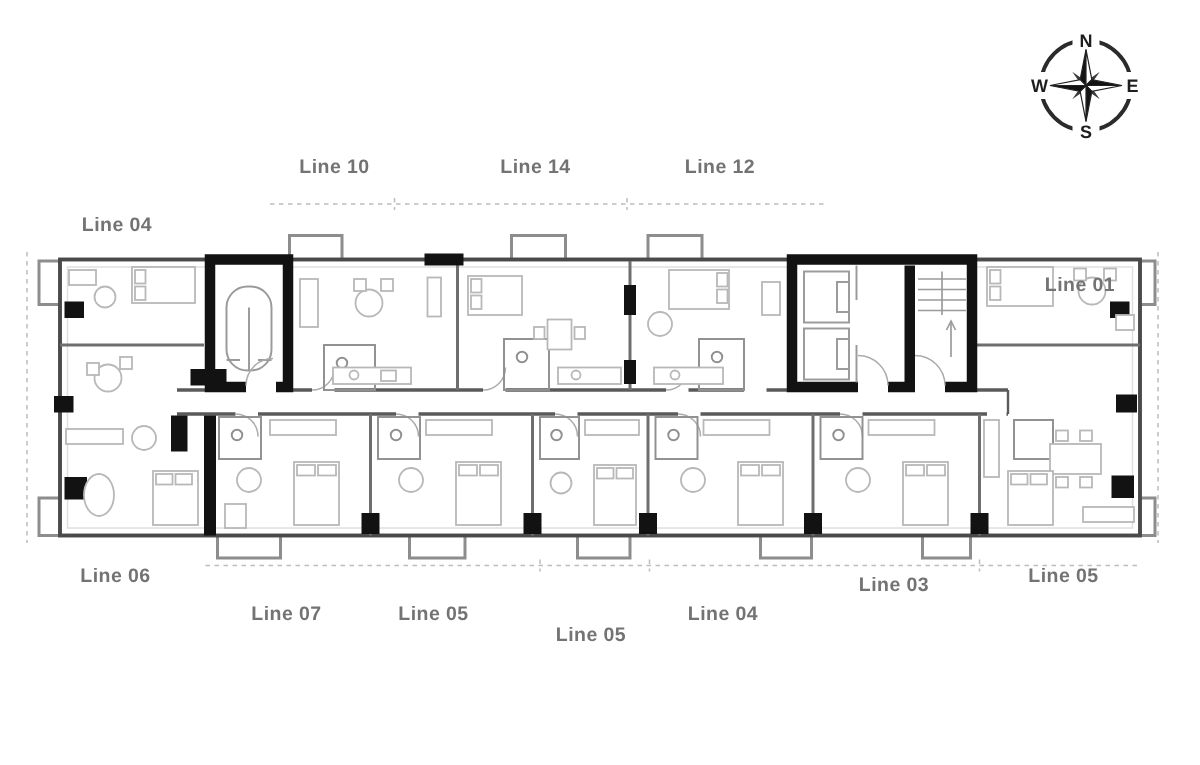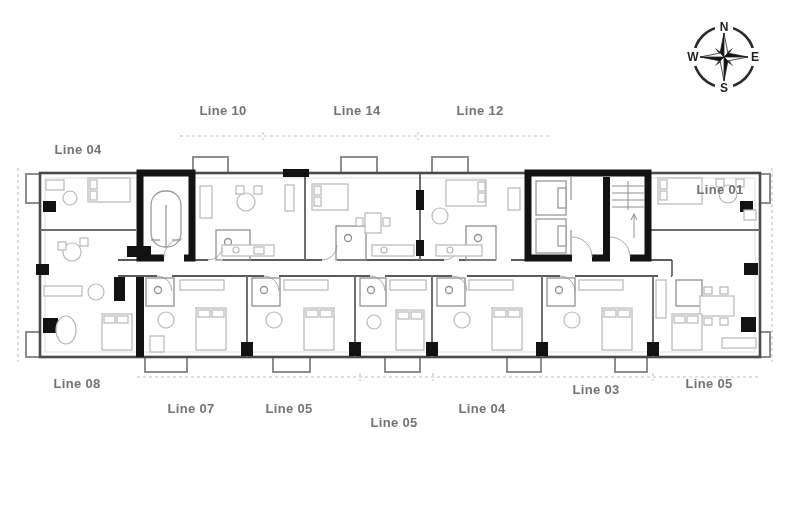--- a/index.html
+++ b/index.html
@@ -289,21 +289,21 @@
     <text class="compass-letter" x="724" y="92" text-anchor="middle">S</text>
     <text class="compass-letter" x="693" y="61" text-anchor="middle">W</text>
   </g>
 </svg>
 
 <div class="line-label" style="left:181px;top:103px;">Line 10</div>
 <div class="line-label" style="left:315px;top:103px;">Line 14</div>
 <div class="line-label" style="left:438px;top:103px;">Line 12</div>
 <div class="line-label" style="left:36px;top:142px;">Line 04</div>
 <div class="line-label" style="left:678px;top:142px;margin-top:40px;">Line 01</div>
-<div class="line-label" style="left:35px;top:376px;">Line 08</div>
+<div class="line-label" style="left:35px;top:376px;">Line 06</div>
 <div class="line-label" style="left:667px;top:376px;">Line 05</div>
 <div class="line-label" style="left:149px;top:401px;">Line 07</div>
 <div class="line-label" style="left:247px;top:401px;">Line 05</div>
 <div class="line-label" style="left:352px;top:401px;margin-top:14px;">Line 05</div>
 <div class="line-label" style="left:440px;top:401px;">Line 04</div>
 <div class="line-label" style="left:554px;top:382px;">Line 03</div>
 
 </div>
 
 </body></html>

